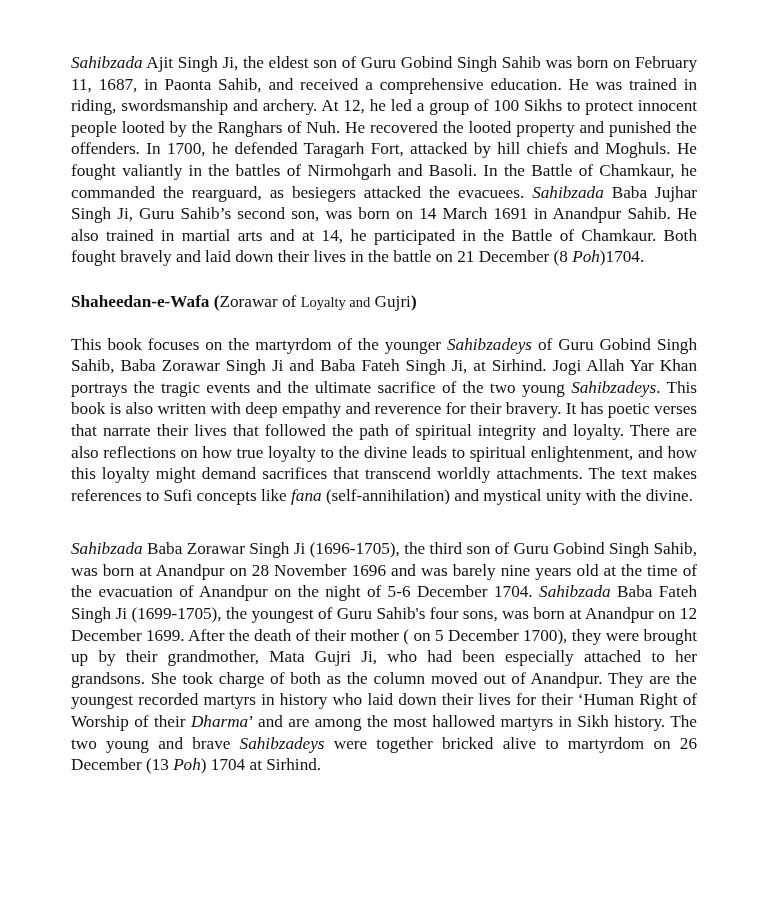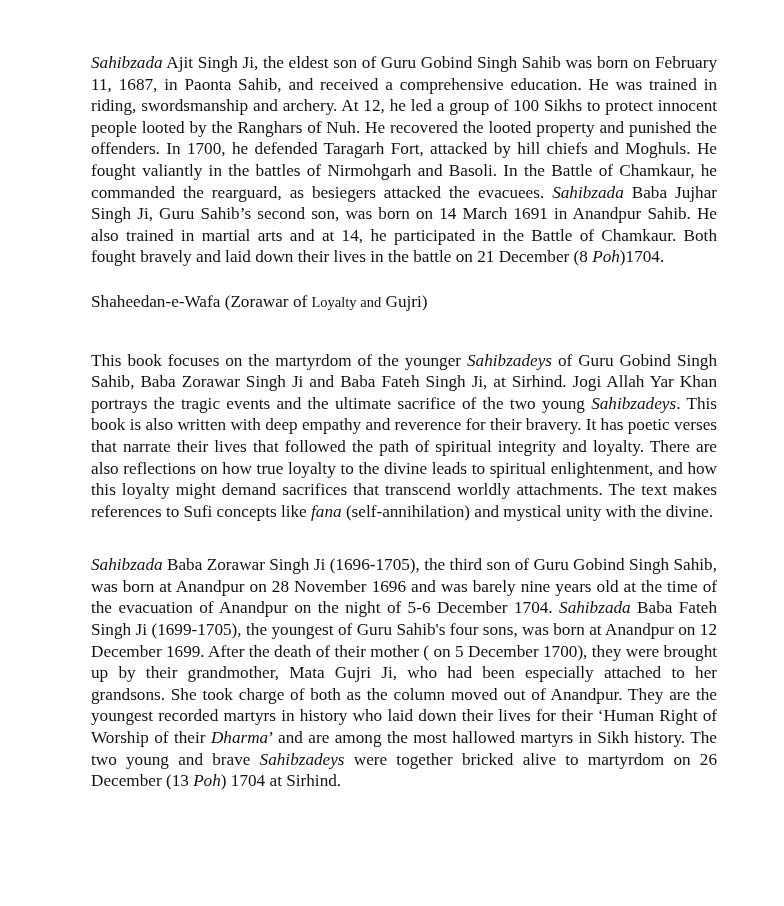--- a/index.html
+++ b/index.html
@@ -1,27 +1,27 @@
 <!DOCTYPE html>
 <html><head>
 <meta charset="utf-8">
 <style>
   html, body { margin: 0; padding: 0; background: #ffffff; }
   body { width: 784px; height: 906px; position: relative; overflow: hidden; }
   .page {
-    position: absolute; left: 91px; top: 52px; width: 626px;
+    position: absolute; left: 71px; top: 52px; width: 626px;
     font-family: "Liberation Serif", serif; font-size: 17.2px; line-height: 21.6px;
     color: #111111;
   }
   .para { margin: 0; text-align: justify; }
   .p1 { margin-bottom: 0; }
   .heading { margin: 23px 0 0 0; font-size: 17.2px; line-height: 21.6px; }
-  .heading b { font-weight: normal; }
+  .heading b { font-weight: bold; }
   .heading .small { font-size: 14.5px; }
-  .p2 { margin-top: 36px; }
+  .p2 { margin-top: 20px; }
   .p3 { margin-top: 32px; }
   i { font-style: italic; }
 </style>
 </head>
 <body>
 
 <div class="page">
   <p class="para p1"><i>Sahibzada</i><span> Ajit Singh Ji, the eldest son of Guru Gobind Singh Sahib was born on February 11, 1687,  in Paonta Sahib, and received a comprehensive education. He was trained in riding, swordsmanship and archery. At 12, he led a group of 100 Sikhs to protect innocent people looted by the Ranghars of Nuh. He recovered the looted property and punished the offenders. In 1700, he defended Taragarh Fort, attacked by hill chiefs and Moghuls. He fought valiantly in the battles of Nirmohgarh and Basoli. In the Battle of Chamkaur, he commanded the rearguard, as besiegers attacked the evacuees. </span><i>Sahibzada</i><span> Baba Jujhar Singh Ji, Guru Sahib’s second son, was born on 14 March 1691 in Anandpur Sahib. He also trained in martial arts and at 14, he participated in the Battle of Chamkaur. Both fought bravely and laid down their lives in the battle on 21 December (8 </span><i>Poh</i><span>)1704.</span></p>
 
   <p class="heading"><b>Shaheedan-e-Wafa (</b><span>Zorawar of </span><span class="small">Loyalty and</span><span> Gujri</span><b>)</b></p>

